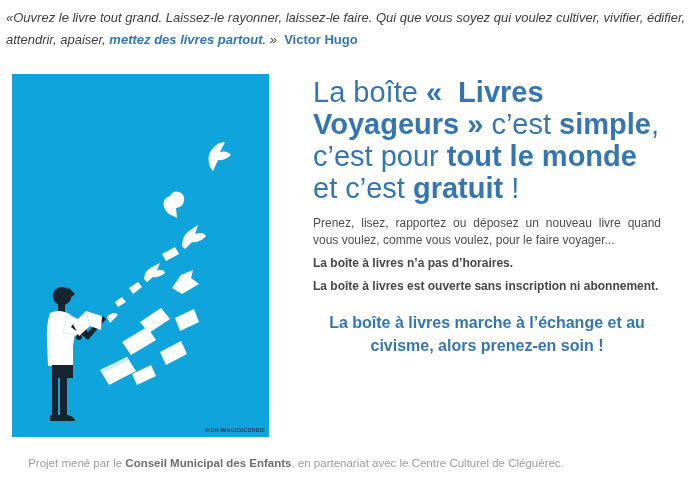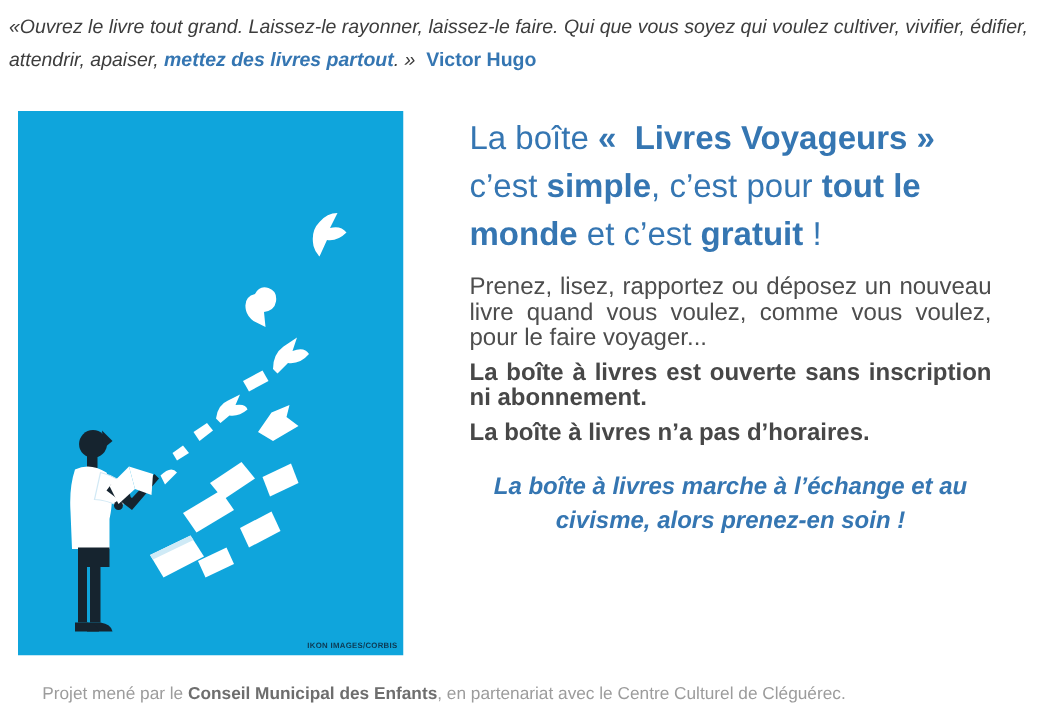--- a/index.html
+++ b/index.html
@@ -14,32 +14,32 @@
   }
   .quote .quote-em { color:#3576b2; font-weight:700; }
   .quote .quote-author { color:#3576b2; font-weight:700; font-style:normal; }
   .illustration {
     position:absolute; left:12px; top:74px; width:257px; height:363px;
   }
   .content {
     position:absolute; left:313px; top:76px; width:348px;
   }
   h1 {
-    font-size:22px; line-height:32px; font-weight:400; color:#3576b2;
+    font-size:29px; line-height:32px; font-weight:400; color:#3576b2;
     margin:0 0 11px 0;
   }
   h1 b { font-weight:700; }
   .content p {
-    font-size:16px; line-height:17px; color:#4d4d4d;
+    font-size:12px; line-height:17px; color:#4d4d4d;
     text-align:justify; margin:0 0 6px 0;
   }
   .content p.strong { font-weight:700; color:#474747; }
   .callout {
     margin-top:16px; font-size:16px; line-height:23px; font-weight:700;
-    color:#3576b2; text-align:center;font-style:italic;
+    color:#3576b2; text-align:center;
   }
   .footer {
     position:absolute; left:0; top:456px; width:592px;
     text-align:center; font-size:11.5px; line-height:15px; color:#9c9c9c;
   }
   .footer b { font-weight:700; color:#6e6e6e; }
   svg text { font-family:"Liberation Sans", sans-serif; }
 </style>
 </head>
 <body>
@@ -85,21 +85,21 @@
       <path d="M38 341 h8 q7 1 8 6 h-16 z" fill="#16242f"></path>
     </g>
     <text x="253" y="358" text-anchor="end" font-size="5.2" font-weight="700" letter-spacing="0.2" fill="#0d3a53">IKON IMAGES/CORBIS</text>
   </svg>
 </div>
 
 <div class="content">
   <h1><span>La boîte </span><b>«&nbsp;&nbsp;Livres Voyageurs&nbsp;»</b><span> c’est </span><b>simple</b><span>, c’est pour </span><b>tout le monde</b><span> et c’est </span><b>gratuit</b><span>&nbsp;!</span></h1>
 
   <p>Prenez, lisez, rapportez ou déposez un nouveau livre quand vous voulez, comme vous voulez, pour le faire voyager...</p>
+  <p class="strong">La boîte à livres n’a pas d’horaires.</p>
   <p class="strong">La boîte à livres est ouverte sans inscription ni abonnement.</p>
-  <p class="strong">La boîte à livres n’a pas d’horaires.</p>
 
   <div class="callout">La boîte à livres marche à l’échange et au civisme, alors prenez-en soin&nbsp;!</div>
 </div>
 
 <div class="footer">
   <span>Projet mené par le </span><b>Conseil Municipal des Enfants</b><span>, en partenariat avec le Centre Culturel de Cléguérec.</span>
 </div>
 
 </body></html>

